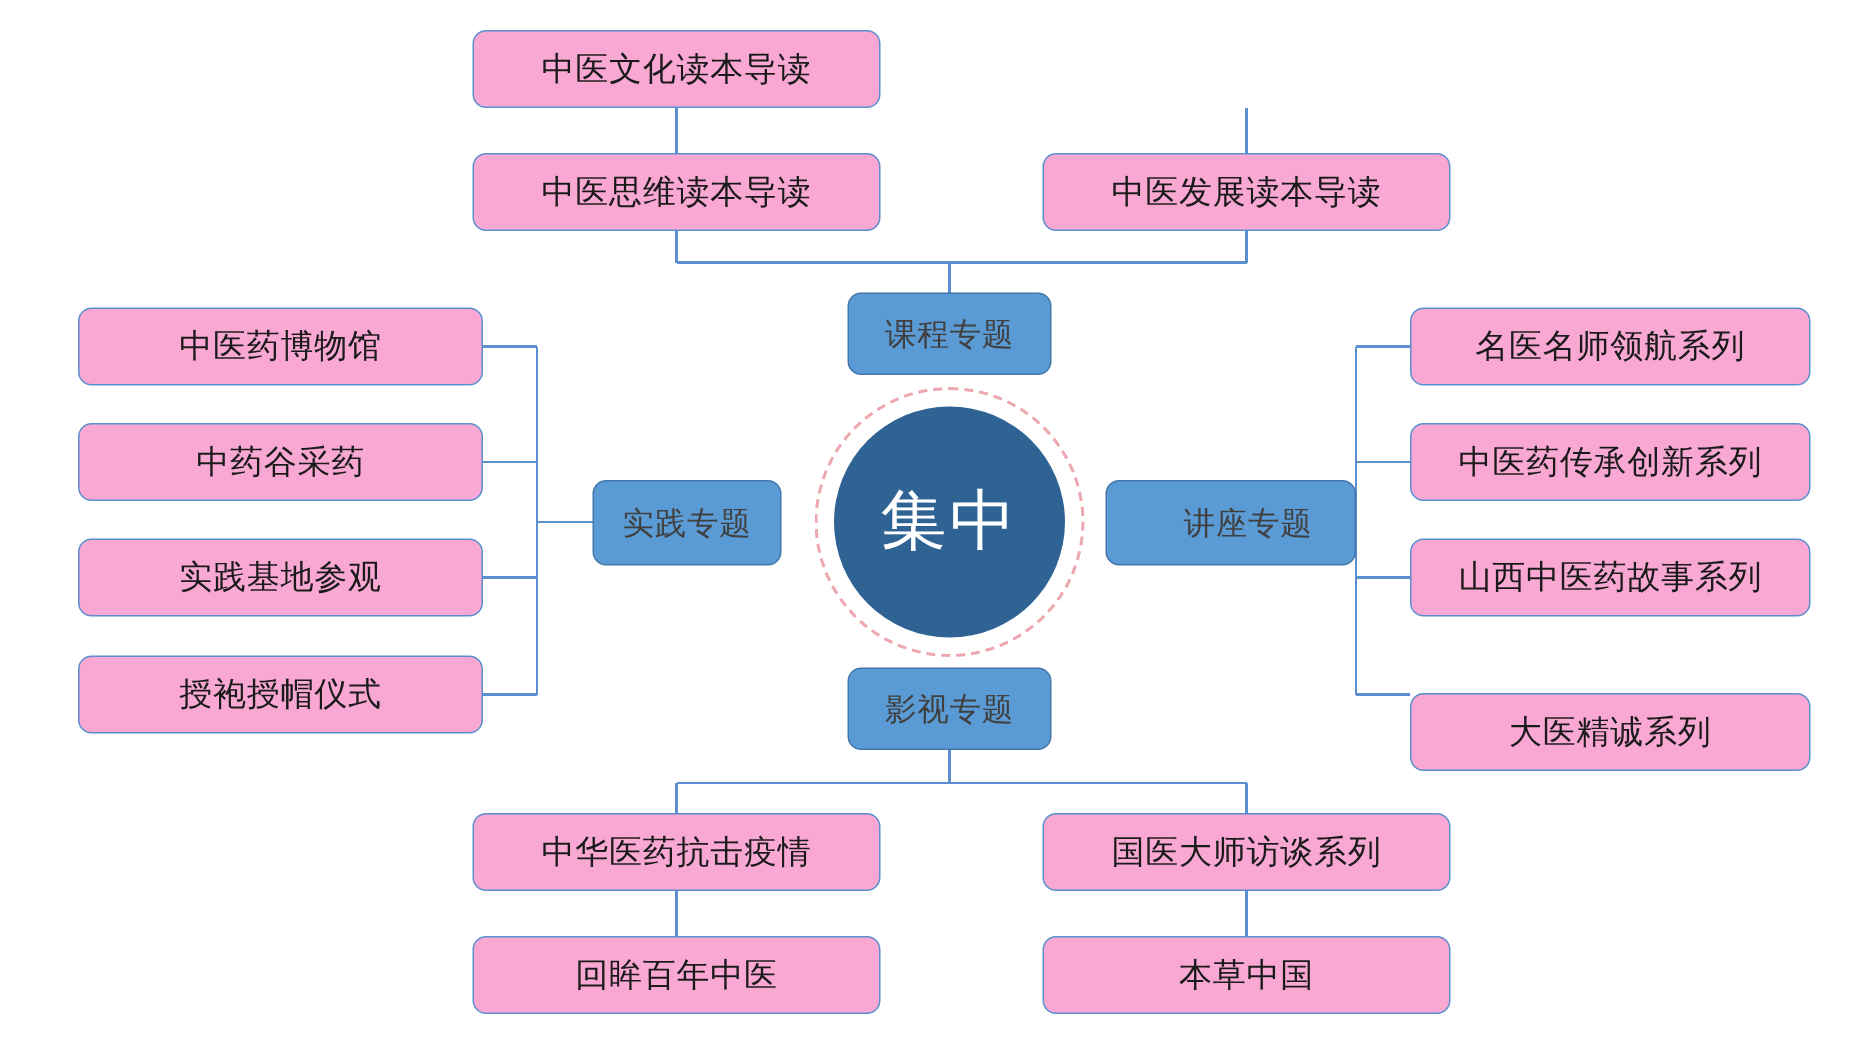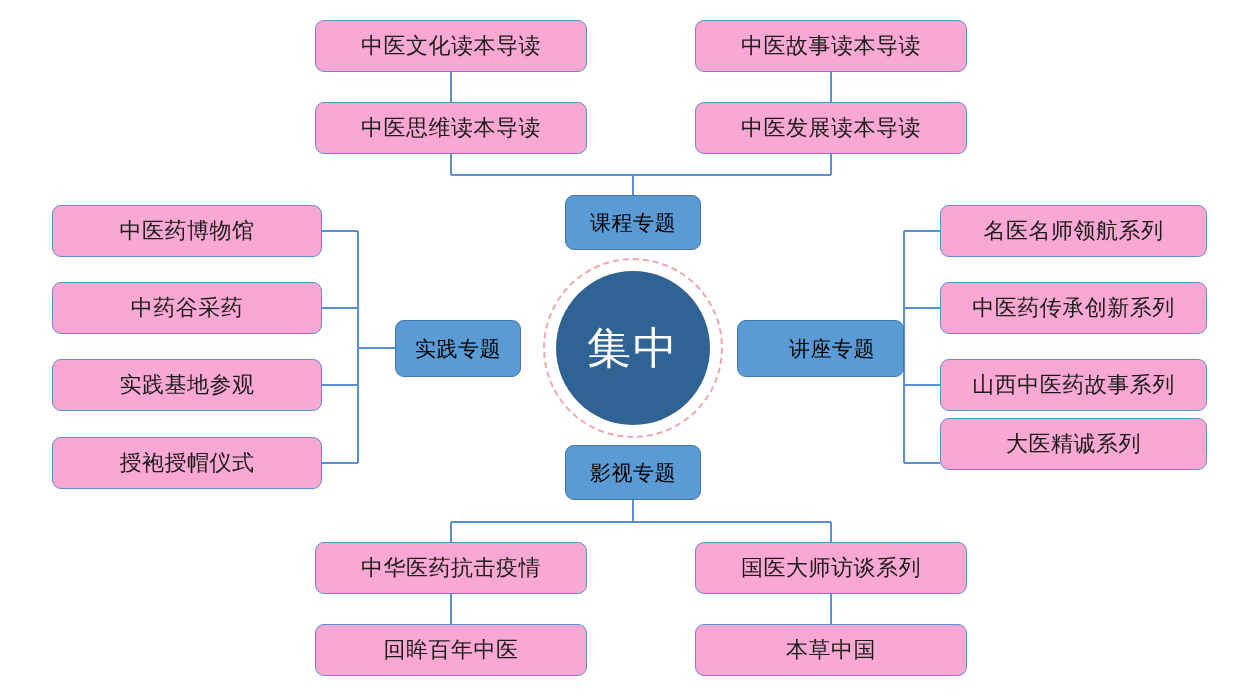--- a/index.html
+++ b/index.html
@@ -42,21 +42,21 @@
   }
   .cat-box {
     position: absolute;
     box-sizing: border-box;
     background: #5b9bd5;
     border: 1.4px solid #4276ab;
     border-radius: 9px;
     display: flex;
     align-items: center;
     justify-content: center;
-    color: #000000;
+    color: #404040;
     font-size: 21px;
     letter-spacing: 0.5px;
     white-space: nowrap;
     z-index: 4;
   }
   .hub-dashed {
     position: absolute;
     box-sizing: border-box;
     border: 2px dashed #eda7ae;
     border-radius: 50%;
@@ -119,23 +119,20 @@
     </g>
   </svg>
 
   <div class="leaf-box" style="left:315px; top:20px; width:272px; height:52px;">
     <span>中医文化读本导读</span>
   </div>
   <div class="leaf-box" style="left:315px; top:102px; width:272px; height:52px;">
     <span>中医思维读本导读</span>
   </div>
 
-  <div class="leaf-box" style="left:695px; top:20px; width:272px; height:52px;">
-    <span>中医故事读本导读</span>
-  </div>
   <div class="leaf-box" style="left:695px; top:102px; width:272px; height:52px;">
     <span>中医发展读本导读</span>
   </div>
 
   <div class="leaf-box" style="left:52px; top:205px; width:270px; height:52px;">
     <span>中医药博物馆</span>
   </div>
   <div class="leaf-box" style="left:52px; top:282px; width:270px; height:52px;">
     <span>中药谷采药</span>
   </div>
@@ -148,21 +145,21 @@
 
   <div class="leaf-box" style="left:940px; top:205px; width:267px; height:52px;">
     <span>名医名师领航系列</span>
   </div>
   <div class="leaf-box" style="left:940px; top:282px; width:267px; height:52px;">
     <span>中医药传承创新系列</span>
   </div>
   <div class="leaf-box" style="left:940px; top:359px; width:267px; height:52px;">
     <span>山西中医药故事系列</span>
   </div>
-  <div class="leaf-box" style="left:940px; top:418px; width:267px; height:52px;">
+  <div class="leaf-box" style="left:940px; top:462px; width:267px; height:52px;">
     <span>大医精诚系列</span>
   </div>
 
   <div class="leaf-box" style="left:315px; top:542px; width:272px; height:52px;font-family:Liberation Mono, monospace;">
     <span>中华医药抗击疫情</span>
   </div>
   <div class="leaf-box" style="left:315px; top:624px; width:272px; height:52px;">
     <span>回眸百年中医</span>
   </div>
 

